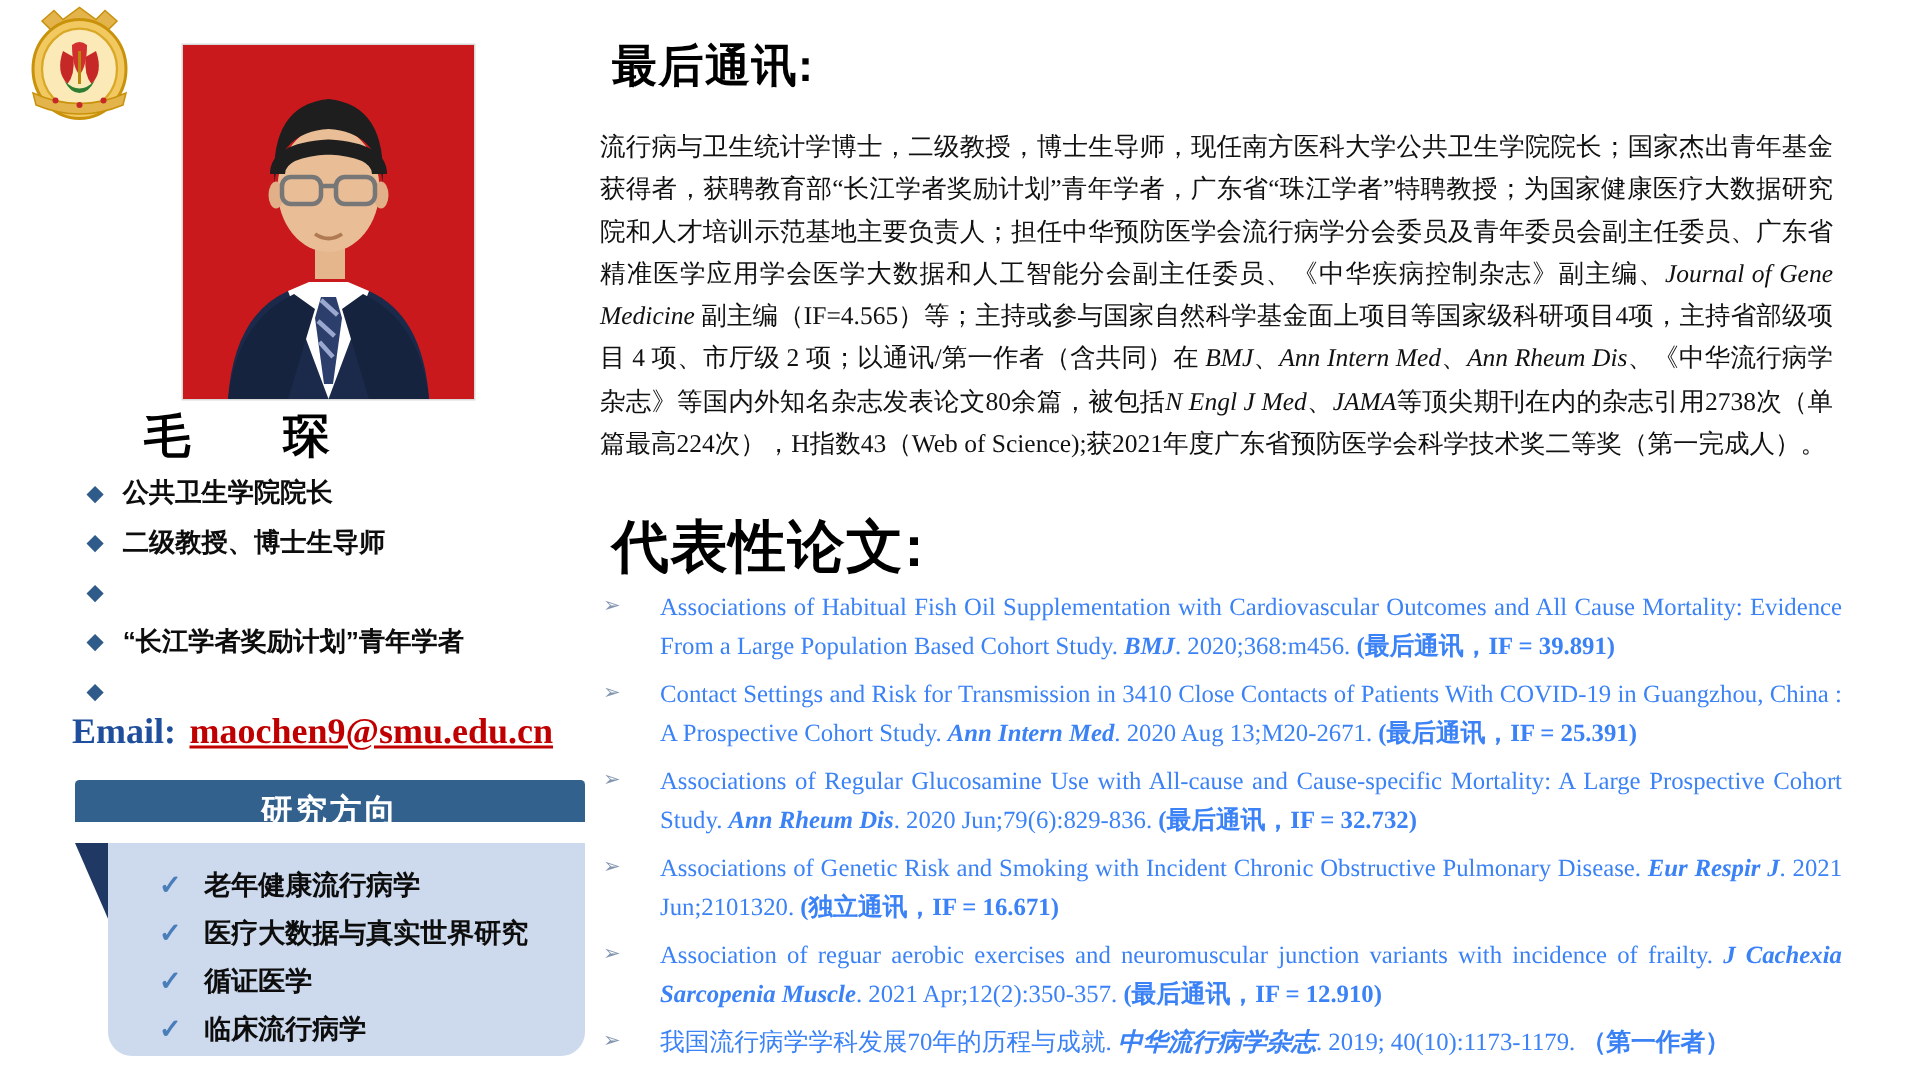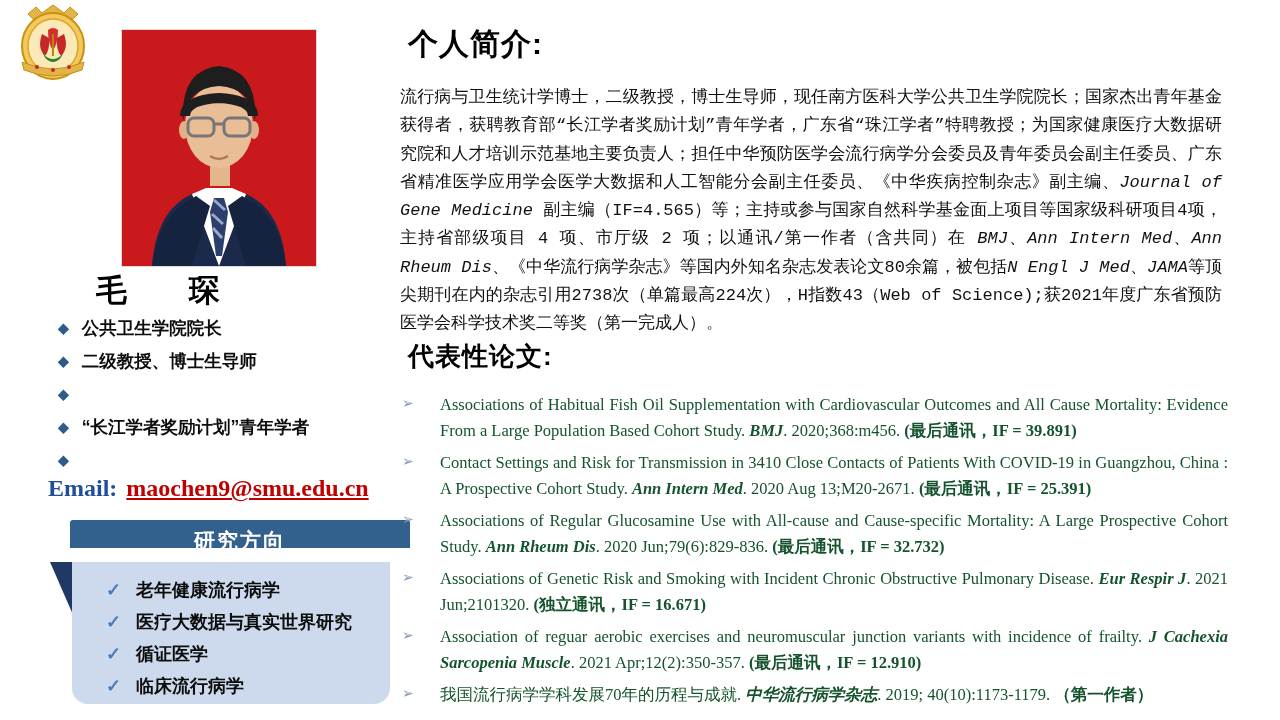--- a/index.html
+++ b/index.html
@@ -27,46 +27,46 @@
                 font-family:"Liberation Serif", serif; font-size:24px; font-weight:bold; }
   .email-label { color:var(--email_label_blue,#1F4E9C); margin-right:9px; }
   .email-link { color:var(--email_red,#C00000); text-decoration:underline;
                 text-decoration-color:var(--email_red,#C00000); cursor:pointer; }
 
   
   .research { position:absolute; left:50px; top:520px; width:340px; height:186px; }
   .research-header { position:absolute; left:0; top:0; width:340px; height:28px;
                      background:var(--panel_header_bg,#33618D); color:#fff;
                      font-size:21px; font-weight:bold; text-align:center;
-                     line-height:42px; letter-spacing:2px; border-radius:3px 3px 0 0;margin-left:20px; }
+                     line-height:42px; letter-spacing:2px; border-radius:3px 3px 0 0; }
   .research-fold { position:absolute; left:0; top:42px; width:62px; height:54px;
                    background:var(--fold_navy,#1F3864);
                    clip-path:polygon(0 0, 100% 0, 38% 100%); }
   .research-box { position:absolute; left:22px; top:42px; width:318px; height:142px;
                   background:var(--panel_body_bg,#CDD9EC);
                   border-radius:0 0 16px 16px; }
   .research-list { list-style:none; padding:12px 0 0 34px; position:relative; }
   .research-list li { display:flex; align-items:center; height:32px;
                       font-size:18px; font-weight:bold; color:#0d0d0d; }
   .check { color:var(--check_blue,#4A7EBB); margin-right:15px; font-size:18px; }
 
   
   .bio-title { position:absolute; left:408px; top:24px; font-size:30px;
                font-weight:900; color:#000; letter-spacing:1px; }
   .bio-text { position:absolute; left:400px; top:84px; width:822px;
-              font-family:Liberation Mono, monospace; font-size:17px;
+              font-family:Liberation Serif, serif; font-size:17px;
               line-height:28.3px; text-align:justify; color:#111; }
-  .papers-title { position:absolute; left:408px; top:339px; font-size:26px;
+  .papers-title { position:absolute; left:408px; top:339px; font-size:38px;
                   font-weight:900; color:#000; letter-spacing:1px; }
   .papers-list { position:absolute; left:402px; top:392px; width:826px; list-style:none; }
   .papers-list li { display:flex; margin-bottom:6px; }
   .pub-bullet { flex:none; width:38px; color:var(--arrow_steel,#8496B0);
                 font-size:14px; padding-top:3px; }
   .pub-text { flex:1; font-family:"Liberation Serif", serif; font-size:16.5px;
-              line-height:26px; text-align:justify; color:#14532d; }
+              line-height:26px; text-align:justify; color:#3b82f6; }
 
   .seg-n { }
   .seg-i { font-style:italic; }
   .seg-bi { font-weight:bold; font-style:italic; }
   .seg-b { font-weight:bold; }
 </style>
 </head>
 <body>
 
 <div class="slide">
@@ -155,21 +155,21 @@
             <span class="research-text">循证医学</span>
           </li>
           <li>
             <span class="check">✓</span>
             <span class="research-text">临床流行病学</span>
           </li>
         </ul>
     </div>
   </div>
 
-  <div class="bio-title">个人简介:</div>
+  <div class="bio-title">最后通讯:</div>
   <p class="bio-text" id="bio-text"><span class="seg-n">流行病与卫生统计学博士，二级教授，博士生导师，现任南方医科大学公共卫生学院院长；国家杰出青年基金获得者，获聘教育部“长江学者奖励计划”青年学者，广东省“珠江学者”特聘教授；为国家健康医疗大数据研究院和人才培训示范基地主要负责人；担任中华预防医学会流行病学分会委员及青年委员会副主任委员、广东省精准医学应用学会医学大数据和人工智能分会副主任委员、《中华疾病控制杂志》副主编、</span><span class="seg-i">Journal of Gene Medicine</span><span class="seg-n"> 副主编（IF=4.565）等；主持或参与国家自然科学基金面上项目等国家级科研项目4项，主持省部级项目 4 项、市厅级 2 项；以通讯/第一作者（含共同）在 </span><span class="seg-i">BMJ</span><span class="seg-n">、</span><span class="seg-i">Ann Intern Med</span><span class="seg-n">、</span><span class="seg-i">Ann Rheum Dis</span><span class="seg-n">、《中华流行病学杂志》等国内外知名杂志发表论文80余篇，被包括</span><span class="seg-i">N Engl J Med</span><span class="seg-n">、</span><span class="seg-i">JAMA</span><span class="seg-n">等顶尖期刊在内的杂志引用2738次（单篇最高224次），H指数43（Web of Science);获2021年度广东省预防医学会科学技术奖二等奖（第一完成人）。</span></p>
 
   <div class="papers-title">代表性论文:</div>
   <ul class="papers-list" id="papers-list">
       <li>
         <span class="pub-bullet">➢</span>
         <p class="pub-text"><span class="seg-n">Associations of Habitual Fish Oil Supplementation with Cardiovascular Outcomes and All Cause Mortality: Evidence From a Large Population Based Cohort Study. </span><span class="seg-bi">BMJ</span><span class="seg-n">. 2020;368:m456. </span><span class="seg-b">(最后通讯，IF = 39.891)</span></p>
       </li>
       <li>
         <span class="pub-bullet">➢</span>

